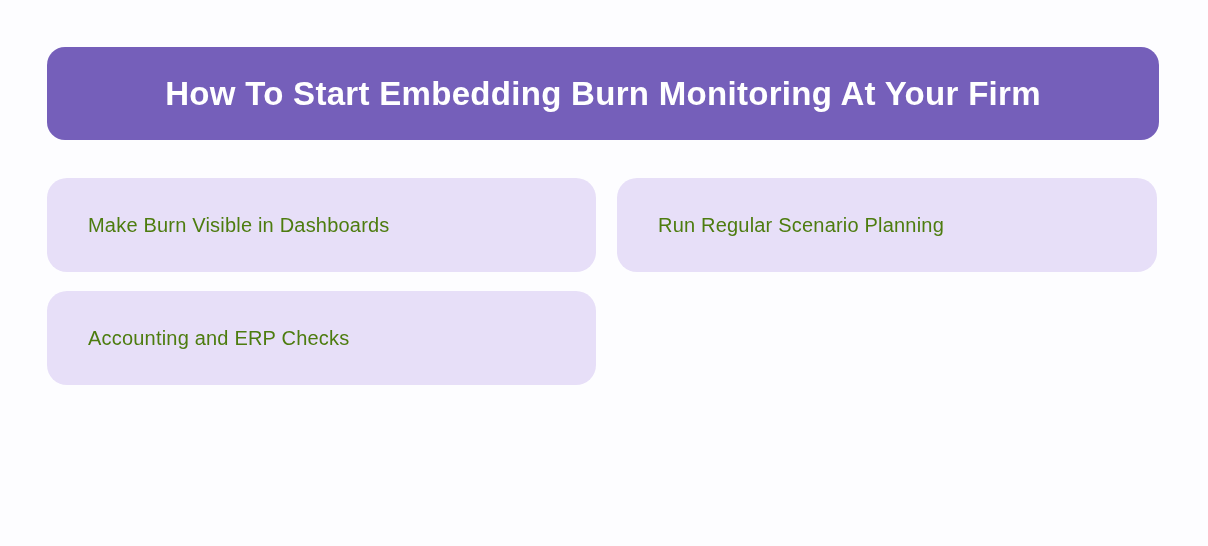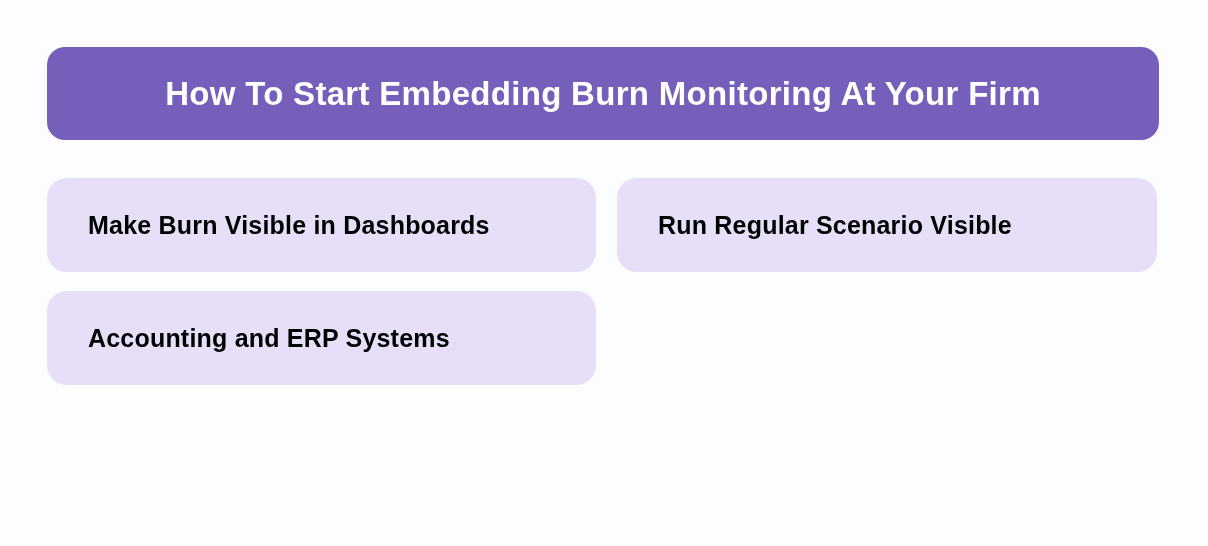--- a/index.html
+++ b/index.html
@@ -56,23 +56,23 @@
   .card {
     background: #E7DFF8;
     border-radius: 20px;
     display: flex;
     align-items: center;
     padding-left: 41px;
     padding-right: 20px;
   }
 
   .card-label {
-    color: #000000;
-    font-size: 25px;
-    font-weight: bold;
+    color: #4d7c0f;
+    font-size: 20px;
+    font-weight: normal;
     letter-spacing: 0.2px;
     white-space: nowrap;
   }
 </style>
 </head>
 <body>
 
 <div class="canvas">
 
   <div class="header-banner">
@@ -81,22 +81,22 @@
 
   <div class="cards-grid">
 
     <div class="card">
       <span class="card-label">Make Burn Visible in Dashboards</span>
     </div>
 
 
 
     <div class="card">
-      <span class="card-label">Run Regular Scenario Visible</span>
+      <span class="card-label">Run Regular Scenario Planning</span>
     </div>
 
     <div class="card">
-      <span class="card-label">Accounting and ERP Systems</span>
+      <span class="card-label">Accounting and ERP Checks</span>
     </div>
 
   </div>
 
 </div>
 
 </body></html>

